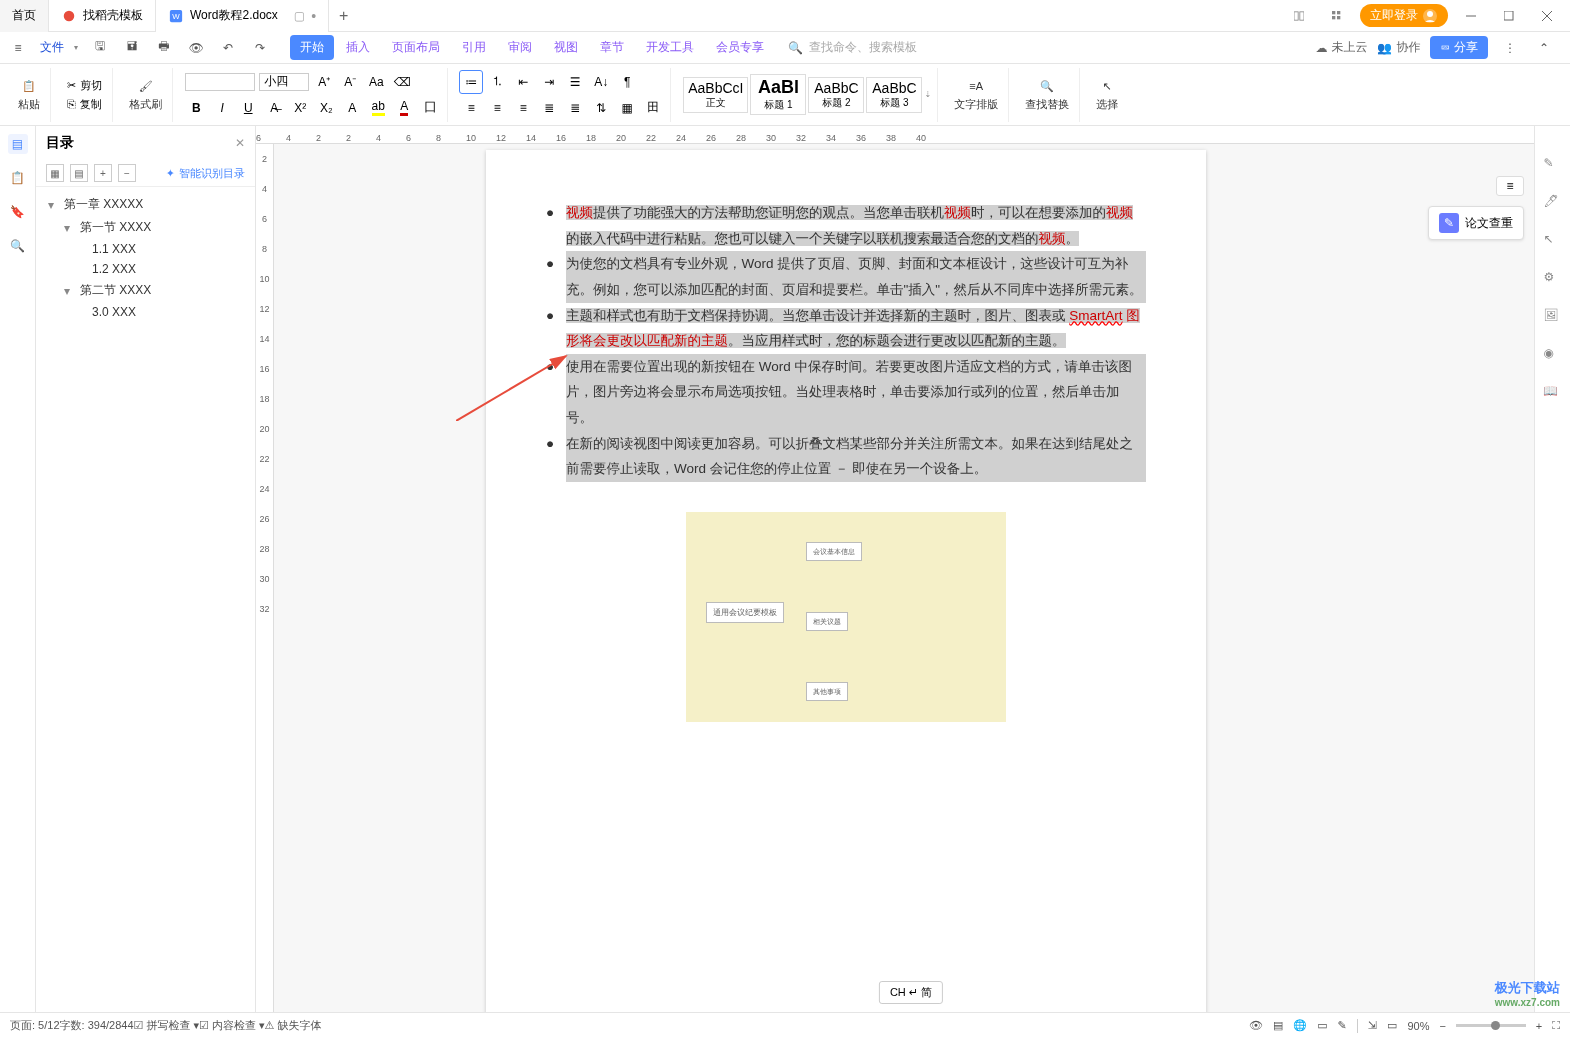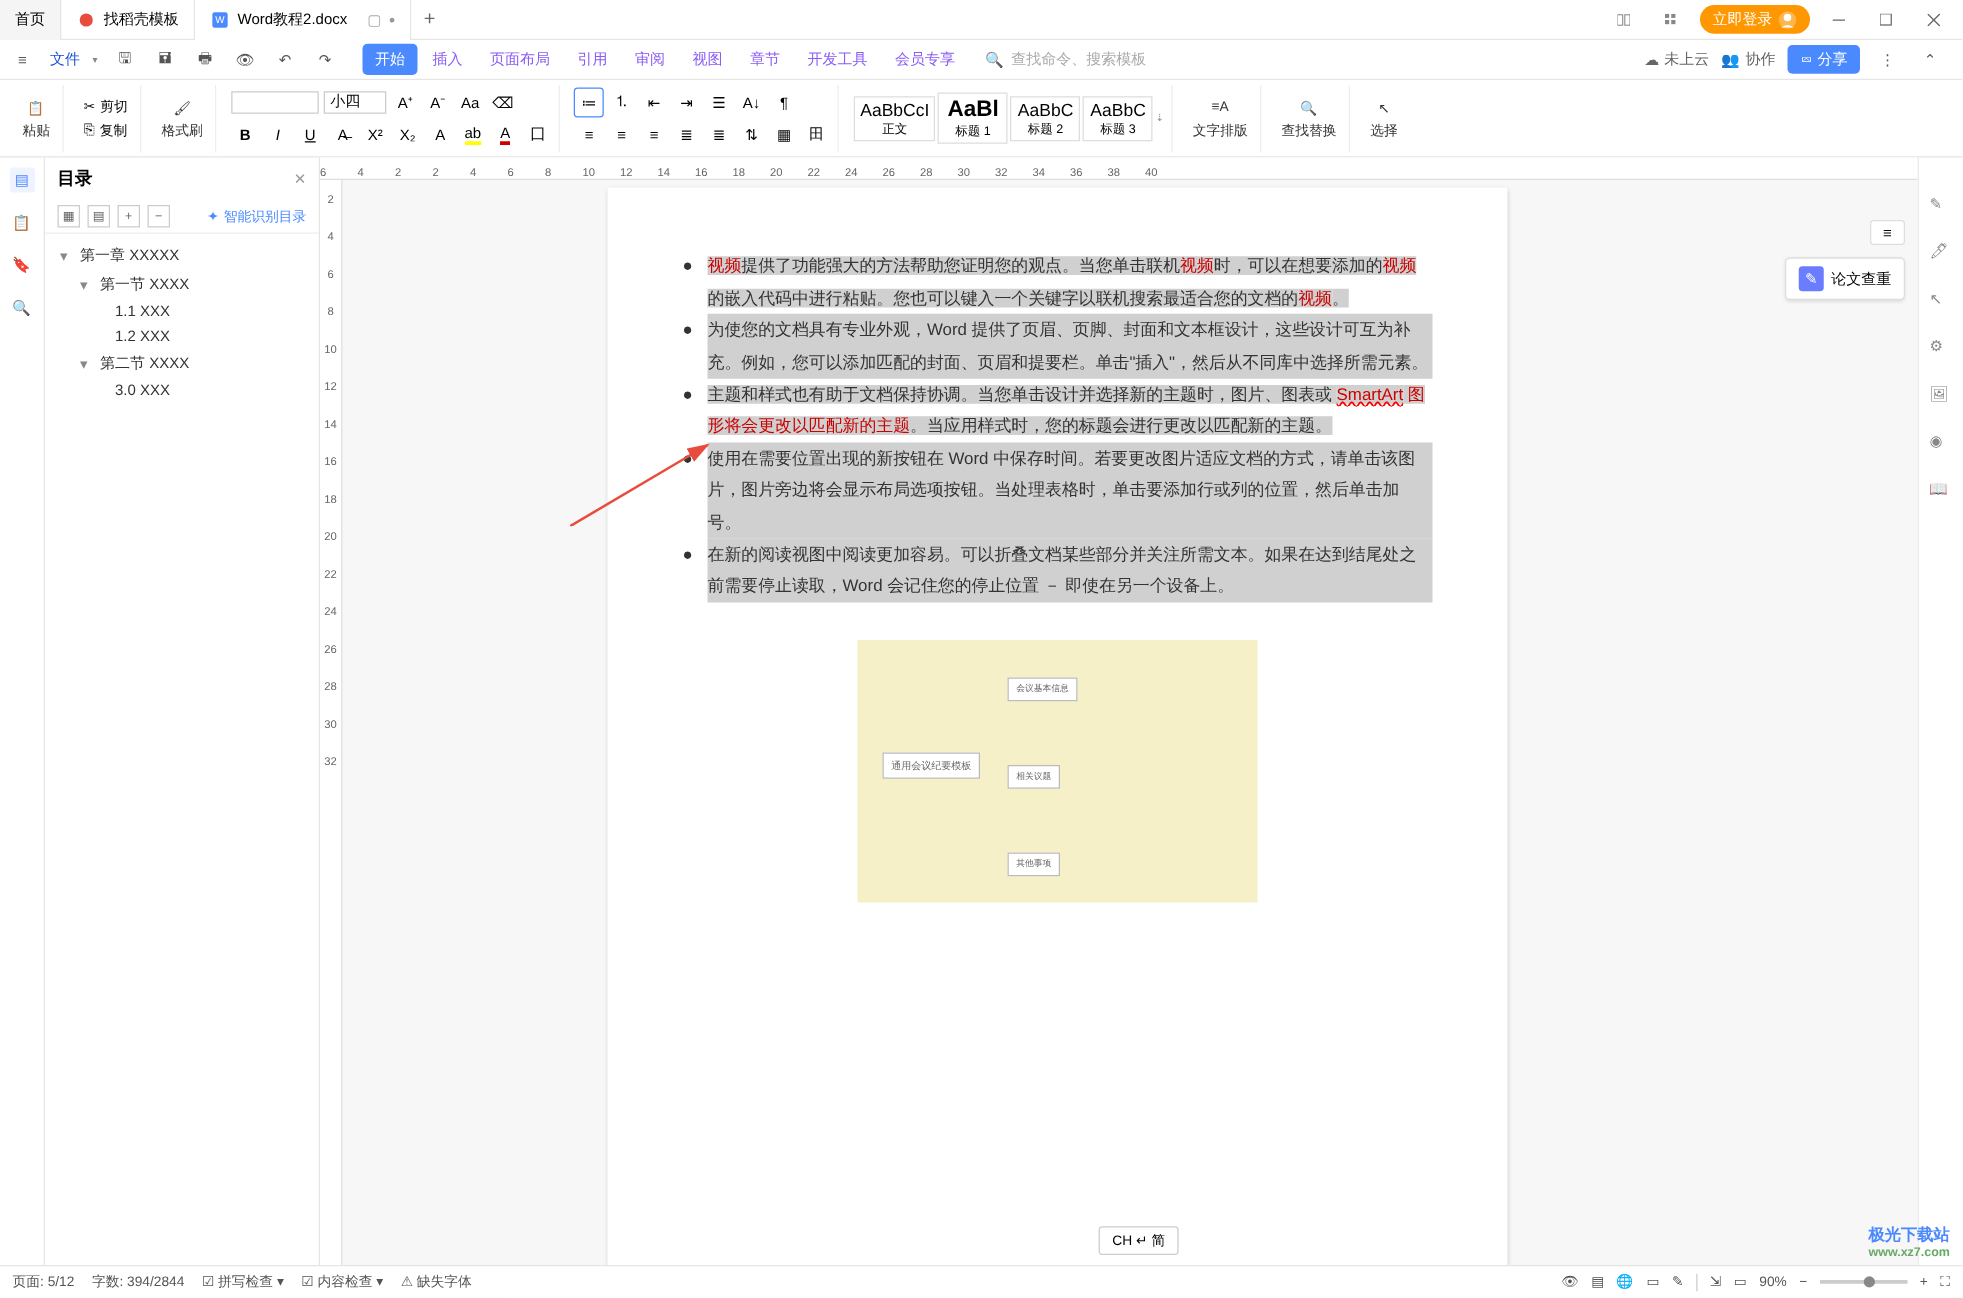--- a/index.html
+++ b/index.html
@@ -85,21 +85,21 @@
 .float-btn { display: flex; align-items: center; gap: 6px; background: #fff; border: 1px solid #ddd; padding: 6px 10px; border-radius: 4px; box-shadow: 0 1px 3px rgba(0,0,0,0.1); }
 .float-btn .ic { width: 20px; height: 20px; background: #6b7cff; border-radius: 3px; display:flex; align-items:center; justify-content:center; color:#fff; }
 .float-small { width:28px; height:20px; border:1px solid #ddd; background:#fff; border-radius:3px; display:flex; align-items:center; justify-content:center; }
 
 .rightbar { width: 36px; border-left: 1px solid #e5e5e5; display: flex; flex-direction: column; align-items: center; padding-top: 30px; gap: 20px; }
 .rightbar-icon { width: 18px; height: 18px; color: #888; }
 
 .ime-indicator { position: absolute; left: 50%; bottom: 8px; transform: translateX(-50%); border: 1px solid #ccc; padding: 3px 10px; border-radius: 3px; background: #fff; font-size: 11px; margin-left: 16px; }
 
 
-.statusbar { height: 26px; border-top: 1px solid #e5e5e5; display: flex; align-items: center; padding: 12px 10px; font-size: 11px; color: #555; gap: 14px; }
+.statusbar { height: 26px; border-top: 1px solid #e5e5e5; display: flex; align-items: center; padding: 12px 10px; font-size: 11px; color: #555; }
 .statusbar-right { margin-left: auto; display: flex; align-items: center; gap: 10px; }
 .zoom-slider { width: 70px; height: 3px; background: #ccc; position: relative; }
 .zoom-slider::after { content:''; position:absolute; left:50%; top:-3px; width:9px; height:9px; background:#888; border-radius:50%; }
 
 .watermark { position: absolute; right: 10px; bottom: 30px; font-size: 13px; color: #4b89ff; font-weight: bold; }
 .watermark .sub { color: #6a6; font-size: 10px; display:block; }
 
 svg { display: block; }
 .chev { font-size: 8px; color: #888; }
 </style>

